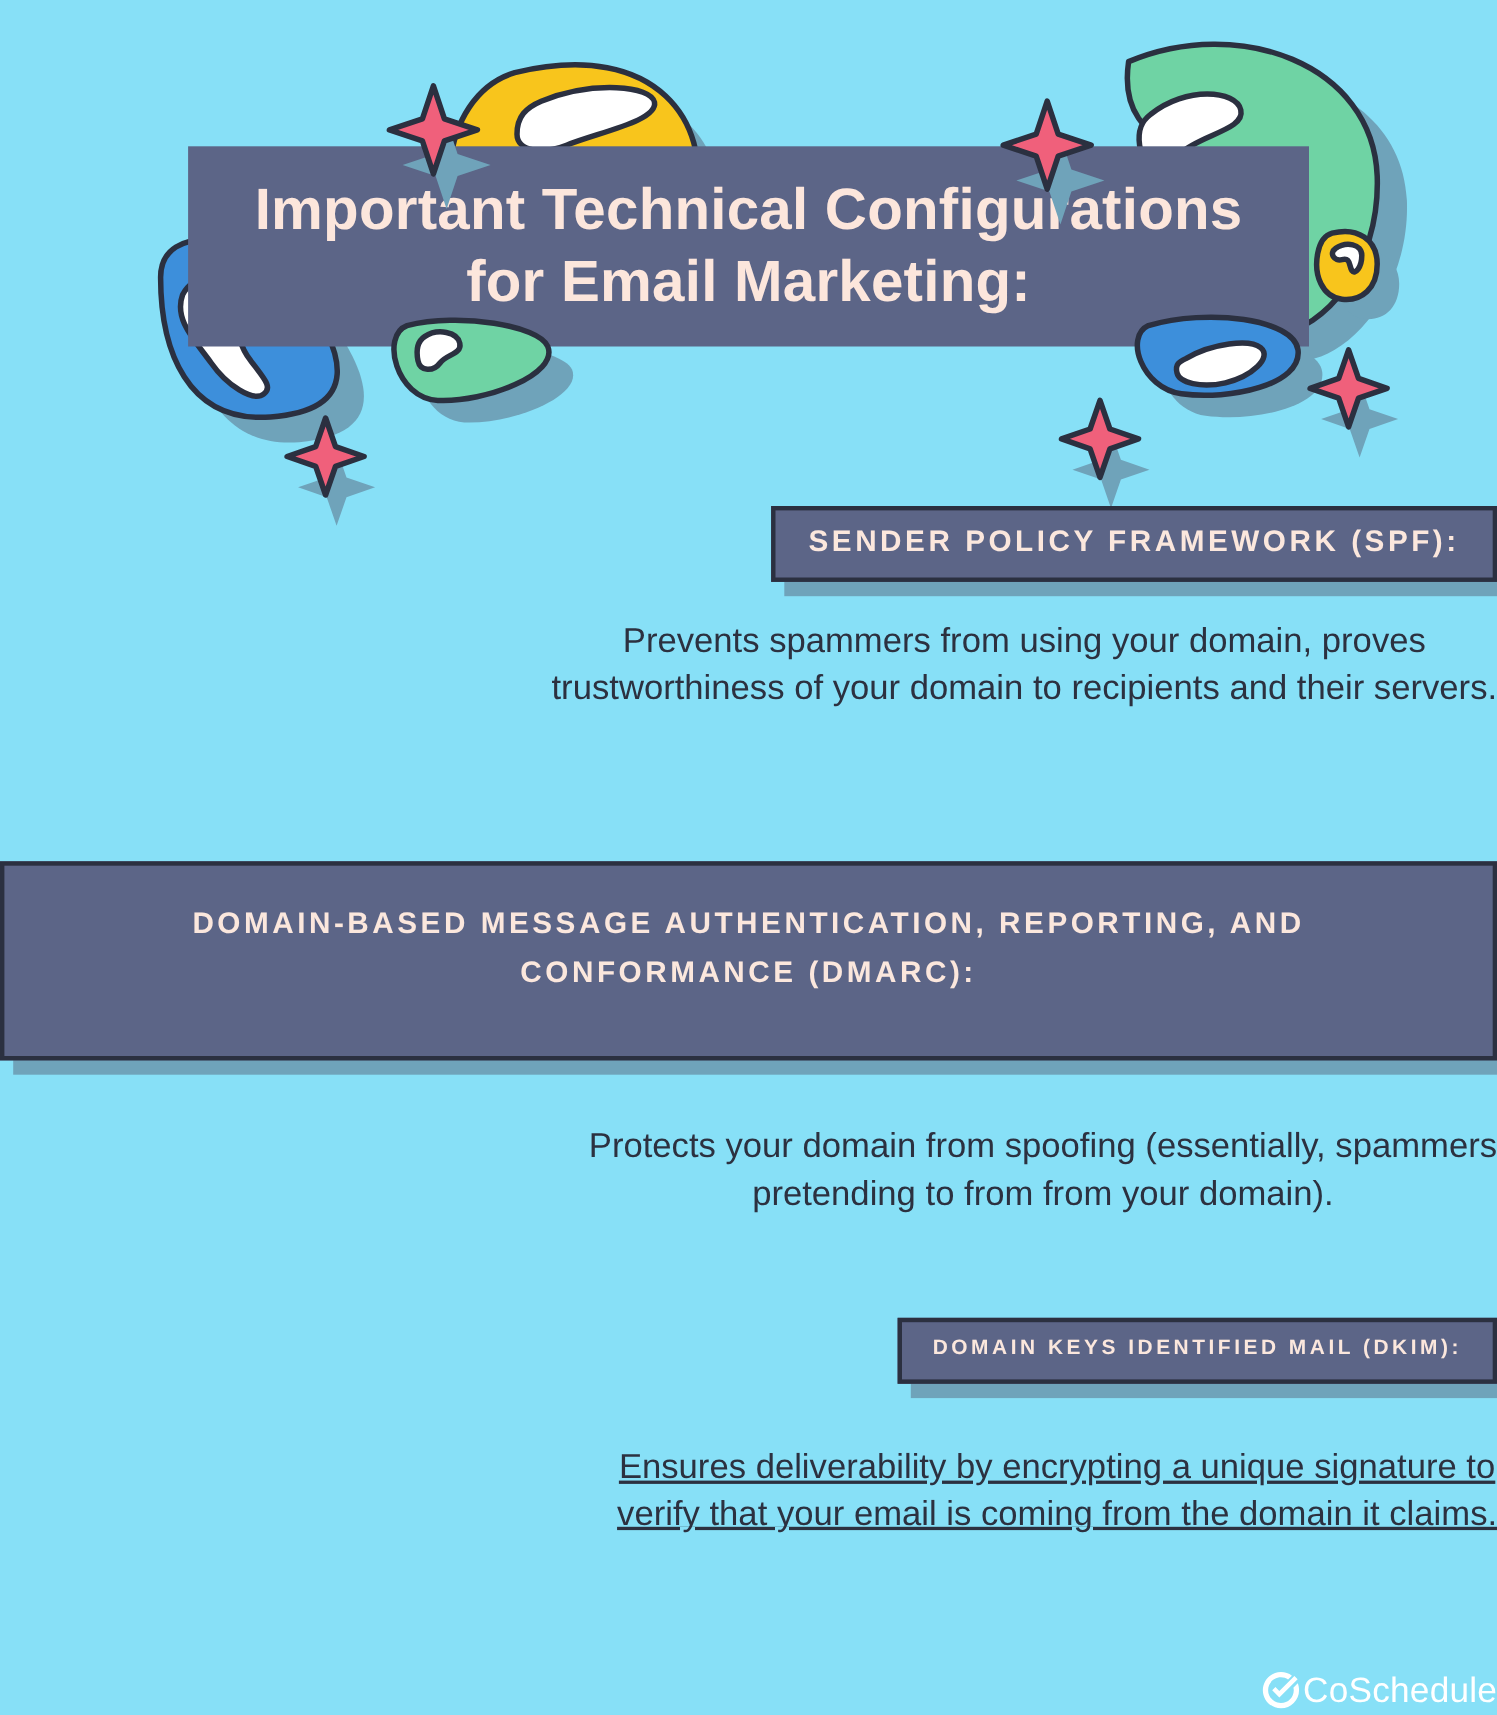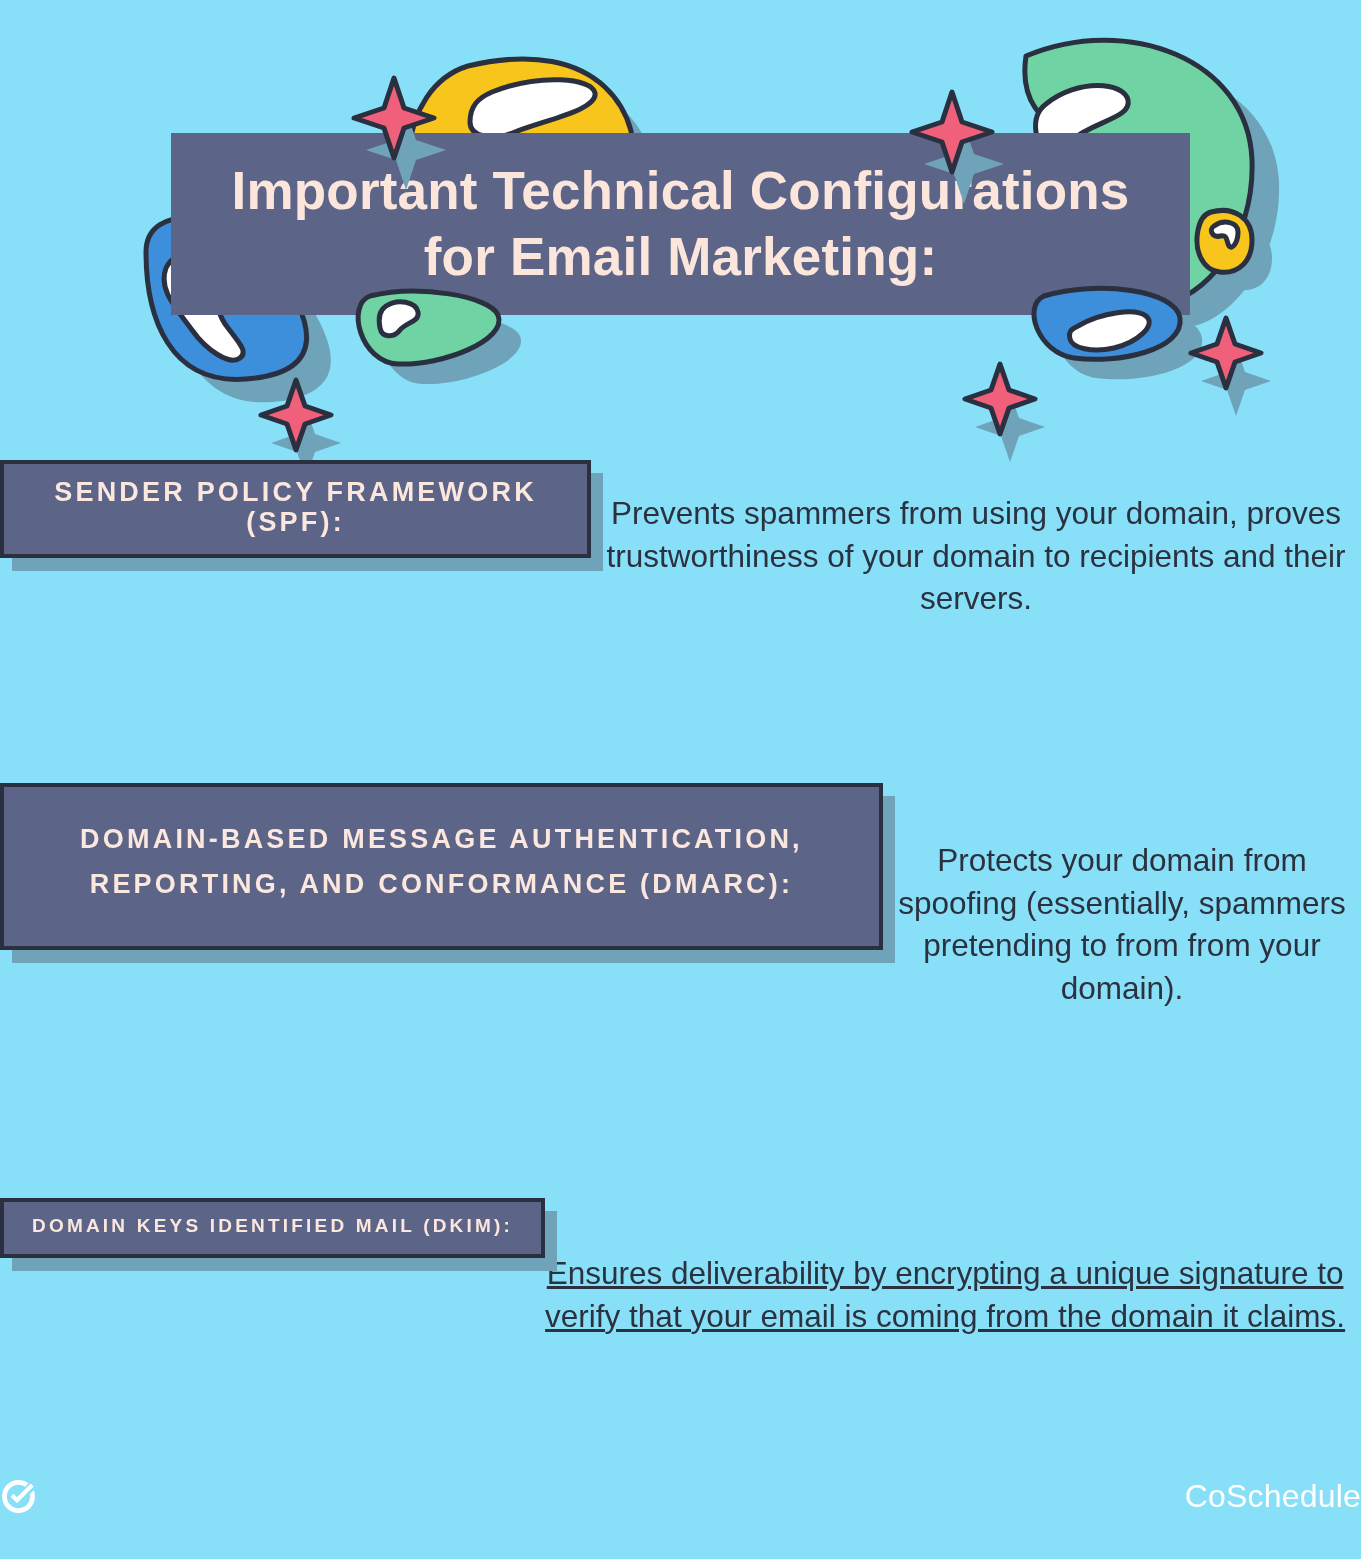--- a/index.html
+++ b/index.html
@@ -58,22 +58,22 @@
     white-space: pre-line;
   }
 
   
   .section {
     position: absolute;
     z-index: 4;
     width: 100%;
     left: 0;
     display: flex;
-    flex-direction: row;
-    align-items: flex-start;
+    flex-direction: column;
+    align-items: flex-end;
   }
   .heading-wrap {
     position: relative;
     display: inline-block;
   }
   .heading-shadow {
     position: absolute;
     left: 12px;
     top: 13px;
     width: 100%;
@@ -90,21 +90,21 @@
     text-align: center;
     letter-spacing: 3.2px;
     z-index: 1;
   }
   .heading-box.h-spf {
     padding: 14px 30px 17px 30px;
     font-size: 27px;
     line-height: 1.1;
   }
   .heading-box.h-dmarc {
-    padding: 30px 40px 40px 40px;
+    padding: 30px 40px 54px 40px;
     font-size: 27px;
     line-height: 1.65;
   }
   .heading-box.h-dkim {
     padding: 14px 28px 17px 28px;
     font-size: 19px;
     line-height: 1.1;
   }
 
   .body-text {
@@ -122,26 +122,26 @@
   #section-spf   .body-text { margin-top: 32px; }
   #section-dmarc { top: 783px; }
   #section-dmarc .body-text { margin-top: 56px; }
   #section-dkim  { top: 1198px; }
   #section-dkim  .body-text { margin-top: 54px; text-decoration: underline; }
 
   
   .footer-logo {
     position: absolute;
     left: 0;
-    top: 1478px;
+    top: 1518px;
     width: 100%;
     z-index: 4;
     display: flex;
     align-items: center;
-    justify-content: space-between;
+    justify-content: flex-end;
     gap: 2px;
   }
   .logo-mark {
     width: 37px;
     height: 37px;
     display: block;
   }
   .logo-text {
     color: #FFFFFF;
     font-size: 32px;

